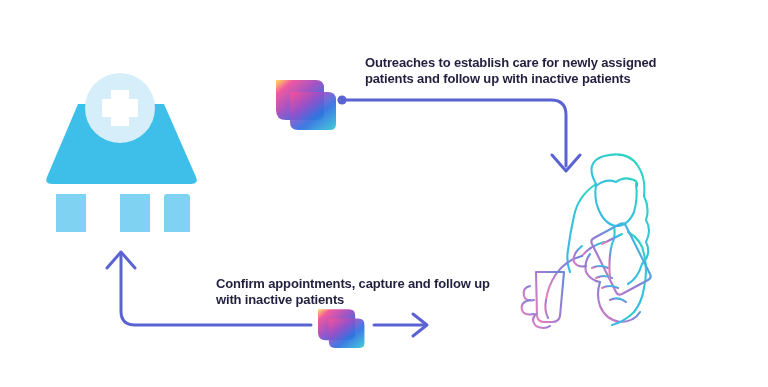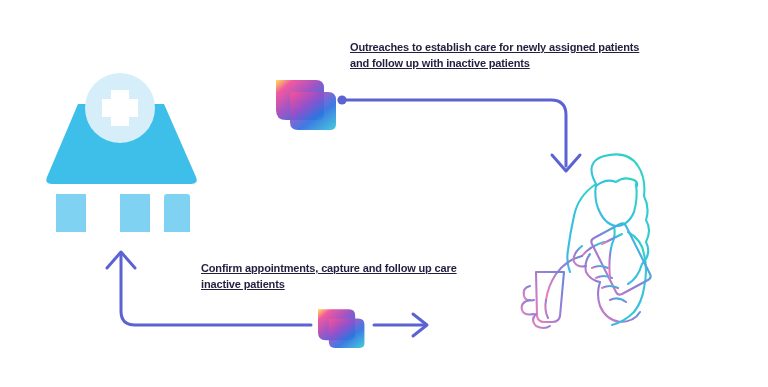--- a/index.html
+++ b/index.html
@@ -22,27 +22,26 @@
     position: absolute;
     left: 0;
     top: 0;
     width: 768px;
     height: 387px;
   }
   .caption {
     position: absolute;
     font-family: "Liberation Sans", sans-serif;
     font-weight: bold;
-    font-size: 11px;
+    font-size: 13px;
     line-height: 15.5px;
     letter-spacing: -0.15px;
     color: #221f3f;
     white-space: pre-line;
-    margin: 1px;
-    text-decoration: underline;
+    margin: 16px;
   }
   #caption-top {
     left: 349px;
     top: 39px;
     width: 292px;
   }
   #caption-bottom {
     left: 200px;
     top: 260px;
     width: 280px;
@@ -201,15 +200,15 @@
       <path d="M 14 150 Q 4 152 6 160 Q 8 166 18 164" stroke="url(#figGradWarm)"></path>
       <path d="M 20 164 Q 14 170 20 176 Q 28 180 34 176" stroke="url(#figGradWarm)"></path>
 
       <path d="M 96 94 Q 92 110 94 128" stroke="url(#figGrad)"></path>
       <path d="M 118 162 Q 108 172 96 175" stroke="url(#figGradCool)"></path>
     </g>
   </svg>
 
   <p class="caption" id="caption-top">Outreaches to establish care for newly assigned patients and follow up with inactive patients</p>
 
-  <p class="caption" id="caption-bottom">Confirm appointments, capture and follow up care inactive patients</p>
+  <p class="caption" id="caption-bottom">Confirm appointments, capture and follow up with inactive patients</p>
 
 </div>
 
 </body></html>

